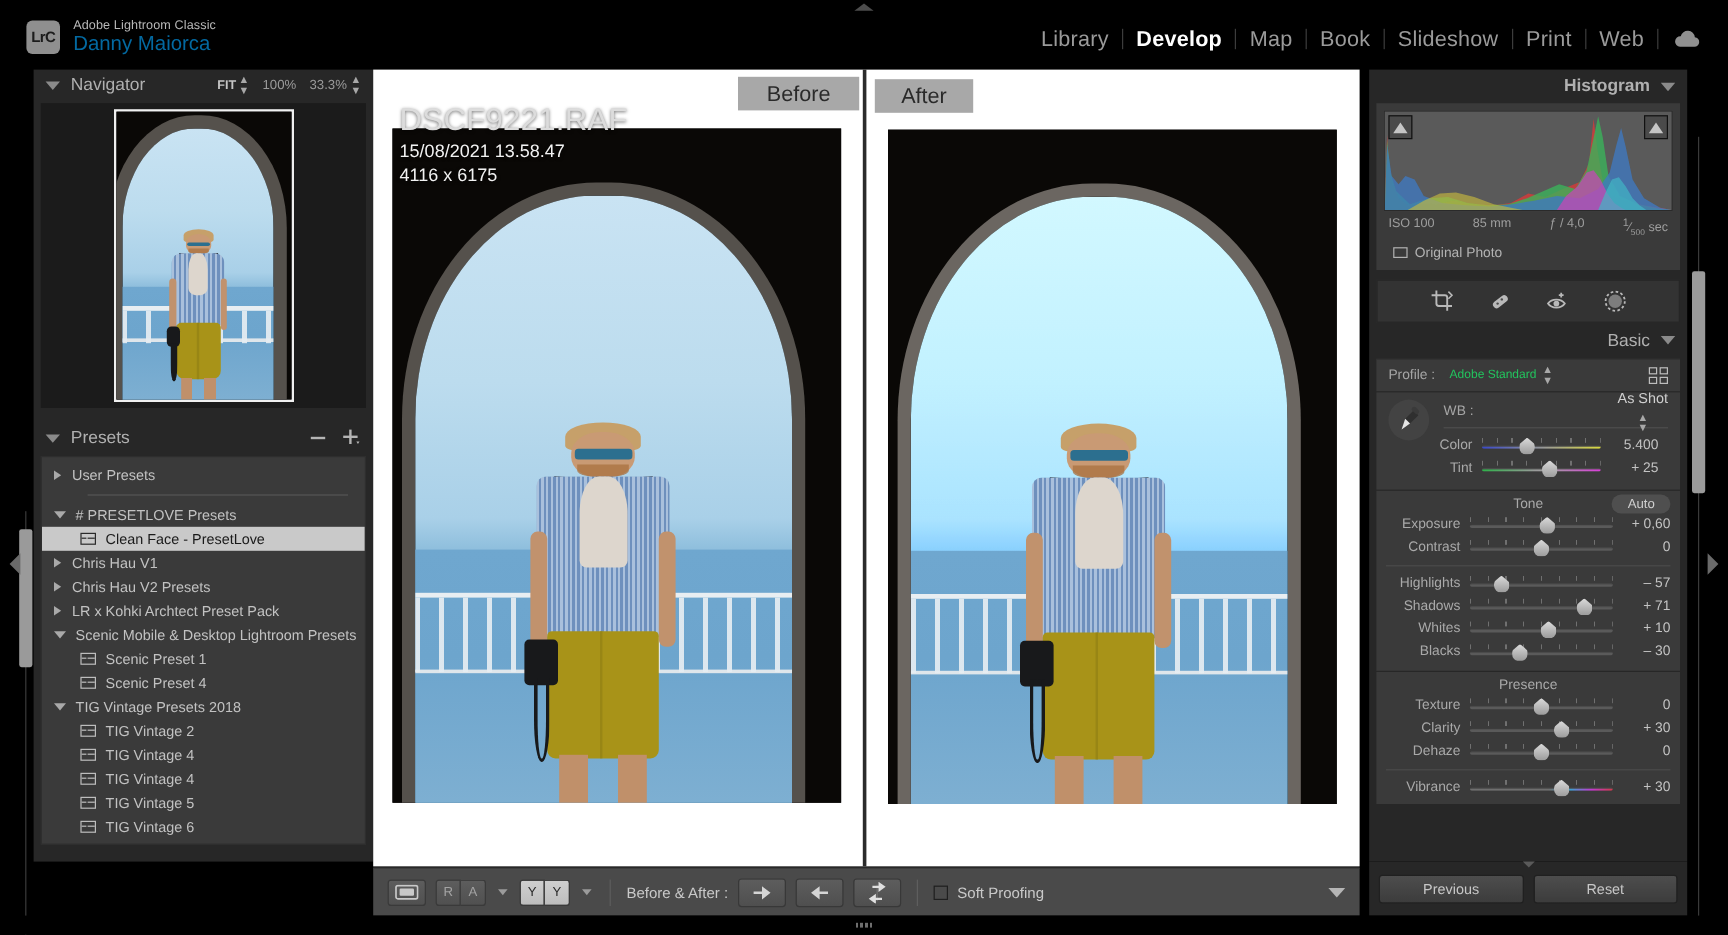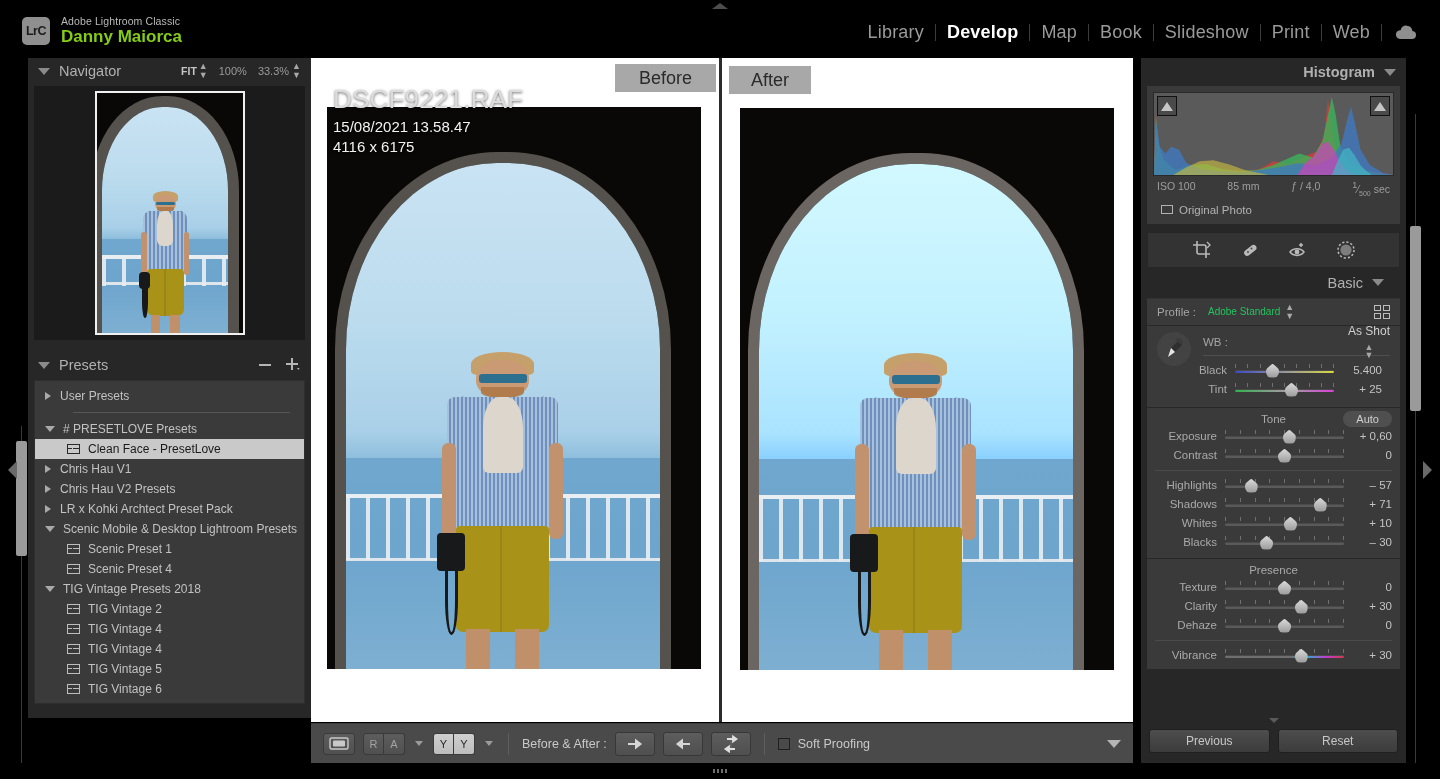--- a/index.html
+++ b/index.html
@@ -9,21 +9,21 @@
   .app { position:relative; width:1440px; height:779px; background:#000; }
 
   
   .topbar{ position:absolute; left:0; top:0; width:1440px; height:56px; background:#000; }
   .brandwrap{ position:absolute; left:22px; top:16px; display:flex; align-items:center; gap:11px; }
   .lrc-logo{ width:28px; height:28px; border-radius:5px; background:#8f8f8f; color:#1c1c1c;
              font-size:12.5px; font-weight:bold; letter-spacing:-0.5px; display:flex;
              align-items:center; justify-content:center; font-family:"Liberation Sans",sans-serif; }
   .brandtext{ line-height:1.05; }
   .brand-sub{ font-size:10.5px; color:#b9b9b9; letter-spacing:.1px; }
-  .brand-name{ font-size:17px; color:#84cc16; margin-top:1px; font-weight:700; }
+  .brand-name{ font-size:17px; color:#0369a1; margin-top:1px; font-weight:400; }
 
   .modules{ position:absolute; right:14px; top:22px; display:flex; align-items:center; gap:0; }
   .module{ font-size:18px; color:#9a9a9a; padding:0 11px; cursor:pointer; letter-spacing:.2px; }
   .module.active{ color:#fff; font-weight:bold; }
   .mod-sep{ width:1px; height:17px; background:#3c3c3c; }
   .cloud-icon{ padding:0 8px 0 12px; display:flex; align-items:center; cursor:pointer; }
 
   .top-handle{ position:absolute; left:0; top:0; width:1440px; height:12px; display:flex;
                align-items:flex-start; justify-content:center; }
   .top-handle .tri{ width:0;height:0;border-left:8px solid transparent;border-right:8px solid transparent;
@@ -171,21 +171,21 @@
              display:flex; align-items:center; justify-content:center; cursor:pointer; }
   .clip-tri{ width:0;height:0;border-left:6px solid transparent;border-right:6px solid transparent;border-bottom:9px solid #c5c5c5;}
   .exif{ display:flex; justify-content:space-between; font-size:10.5px; color:#9e9e9e; padding:4px 4px 0; }
   .orig{ display:flex; align-items:center; gap:6px; font-size:11.5px; color:#b2b2b2; padding:7px 8px 4px; }
   .orig-ic{ width:12px;height:9px;border:1.4px solid #b2b2b2; }
 
   .toolstrip{ margin:8px 6px 0; height:36px; background:#333; border:1px solid #262626;
               display:flex; align-items:center; justify-content:center; gap:28px; }
   .toolstrip svg{ cursor:pointer; }
 
-  .basic-head{ height:30px; display:flex; align-items:center; justify-content:flex-end; padding:0 22px; gap:9px; cursor:pointer;}
+  .basic-head{ height:30px; display:flex; align-items:center; justify-content:flex-end; padding:0 10px; gap:9px; cursor:pointer;}
   .sec{ margin:0 6px 1px; background:#3a3a3a; }
   .row-treat{ display:flex; align-items:center; height:27px; padding:0 10px; font-size:11.5px; color:#a5a5a5; }
   .row-treat .opts{ margin-left:auto; display:flex; align-items:center; gap:10px; }
   .opt{ color:#9a9a9a; cursor:pointer; font-size:12px; }
   .opt.sel{ color:#fff; }
   .v-sep{ width:1px; height:12px; background:#5e5e5e; }
   .row-profile{ display:flex; align-items:center; height:27px; padding:0 10px; font-size:11.5px; color:#a5a5a5; border-top:1px solid #323232;}
   .prof-val{ color:#22c55e; margin-left:12px; font-size:10px; cursor:pointer;}
   .grid4{ margin-left:auto; display:grid; grid-template-columns:7px 7px; grid-gap:2px; cursor:pointer;}
   .grid4 i{ display:block; width:7px; height:6px; border:1.3px solid #bdbdbd; }
@@ -608,21 +608,21 @@
       <div class="wb-row">
         <span>WB :</span>
         <span class="wb-val">
           <span>As Shot</span>
           <span class="stepper">▲<br>▼</span>
         </span>
       </div>
       <div class="wb-rule"></div>
 
       <div class="slider-row">
-        <span class="sl-name">Black</span>
+        <span class="sl-name">Color</span>
         <span class="sl-track-wrap">
           <span class="sl-ticks"></span>
           <span class="sl-track temp"></span>
           <span class="sl-knob" style="left:38%"></span>
         </span>
         <span class="sl-val">5.400</span>
       </div>
       <div class="slider-row">
         <span class="sl-name">Tint</span>
         <span class="sl-track-wrap">

